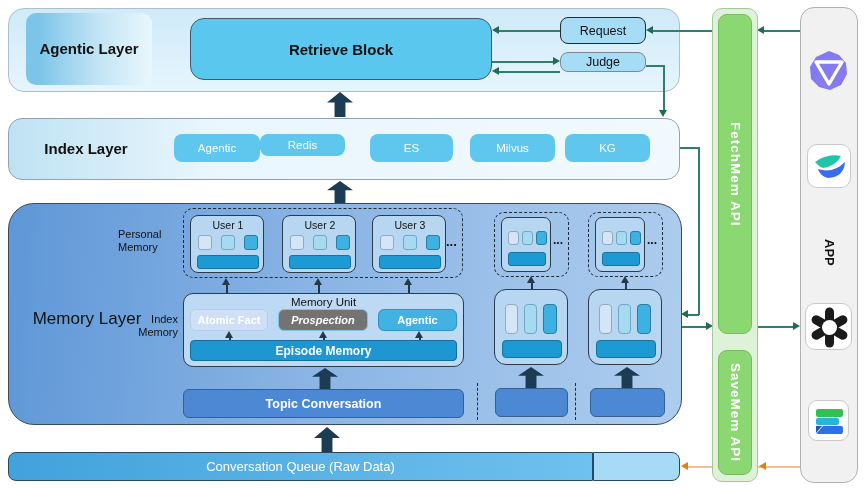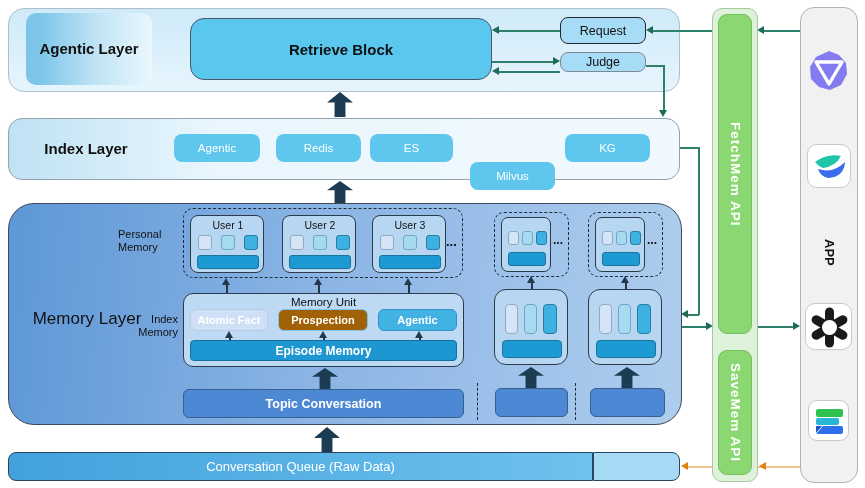--- a/index.html
+++ b/index.html
@@ -70,23 +70,23 @@
   <div class="abs hline" style="left:764px;top:30px;width:36px;"></div>
   <div class="abs ah-left" style="left:757px;top:26px;"></div>
   <div class="abs hline" style="left:653px;top:30px;width:59px;"></div>
   <div class="abs ah-left" style="left:646px;top:26px;"></div>
 
   <div class="abs blockarrow" style="left:327px;top:92px;width:26px;height:25px;"></div>
 
   <div class="abs indexc" style="left:8px;top:118px;width:672px;height:62px;"></div>
   <div class="abs center" style="left:28px;top:127px;width:116px;height:44px;font-weight:bold;font-size:15px;line-height:18px;">Index Layer</div>
   <div class="abs chip center" style="left:174px;top:134px;width:86px;height:28px;">Agentic</div>
-  <div class="abs chip center" style="left:276px;top:134px;width:85px;height:28px;">Redis</div>
+  <div class="abs chip center" style="left:260px;top:134px;width:85px;height:22px;">Redis</div>
   <div class="abs chip center" style="left:370px;top:134px;width:83px;height:28px;">ES</div>
-  <div class="abs chip center" style="left:470px;top:134px;width:85px;height:28px;margin-top:28px;">Milvus</div>
+  <div class="abs chip center" style="left:470px;top:134px;width:85px;height:28px;">Milvus</div>
   <div class="abs chip center" style="left:565px;top:134px;width:85px;height:28px;">KG</div>
 
   <div class="abs hline" style="left:680px;top:147px;width:18px;"></div>
   <div class="abs vline" style="left:698px;top:147px;height:168px;"></div>
   <div class="abs hline" style="left:688px;top:314px;width:11px;"></div>
   <div class="abs ah-left" style="left:681px;top:310px;"></div>
 
   <div class="abs hline" style="left:681px;top:326px;width:26px;"></div>
   <div class="abs ah-right" style="left:706px;top:322px;"></div>
   <div class="abs hline" style="left:757px;top:326px;width:37px;"></div>
@@ -127,21 +127,21 @@
   <div class="abs dshaft" style="left:226px;top:284px;height:9px;"></div>
   <div class="abs dah-up" style="left:222px;top:278px;"></div>
   <div class="abs dshaft" style="left:318px;top:284px;height:9px;"></div>
   <div class="abs dah-up" style="left:314px;top:278px;"></div>
   <div class="abs dshaft" style="left:408px;top:284px;height:9px;"></div>
   <div class="abs dah-up" style="left:404px;top:278px;"></div>
 
   <div class="abs unitbox" style="left:183px;top:293px;width:281px;height:74px;"></div>
   <div class="abs center" style="left:183px;top:295px;width:281px;height:13px;font-size:11.5px;">Memory Unit</div>
   <div class="abs center wbold" style="left:190px;top:309px;width:78px;height:22px;background:#cfe0f6;border:1px solid #b9cde6;border-radius:6px;">Atomic Fact</div>
-  <div class="abs center wbold" style="left:278px;top:309px;width:90px;height:22px;background:#a16207;border:1px solid #7fc4e4;border-radius:6px;">Prospection</div>
+  <div class="abs center wbold" style="left:278px;top:309px;width:90px;height:22px;background:#737373;border:1px solid #7fc4e4;border-radius:6px;font-style:italic;">Prospection</div>
   <div class="abs center wbold" style="left:378px;top:309px;width:79px;height:22px;background:#42b2e3;border:1px solid #2f93c4;border-radius:6px;">Agentic</div>
 
   <div class="abs dshaft" style="left:229px;top:335px;height:5px;"></div>
   <div class="abs dah-up" style="left:225px;top:331px;"></div>
   <div class="abs dshaft" style="left:323px;top:335px;height:5px;"></div>
   <div class="abs dah-up" style="left:319px;top:331px;"></div>
   <div class="abs dshaft" style="left:419px;top:335px;height:5px;"></div>
   <div class="abs dah-up" style="left:415px;top:331px;"></div>
   <div class="abs episode center" style="left:190px;top:340px;width:267px;height:21px;">Episode Memory</div>
 

